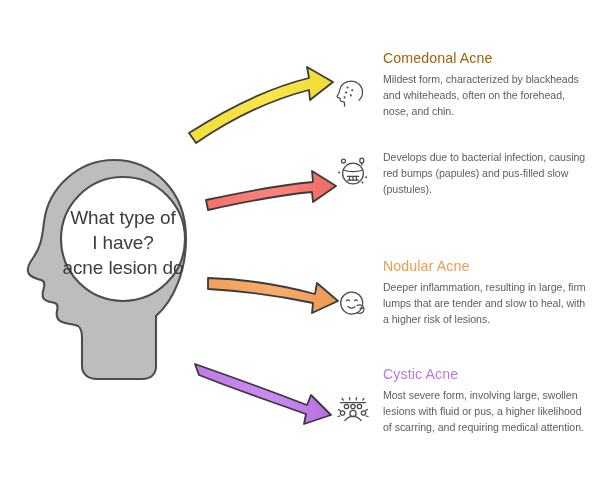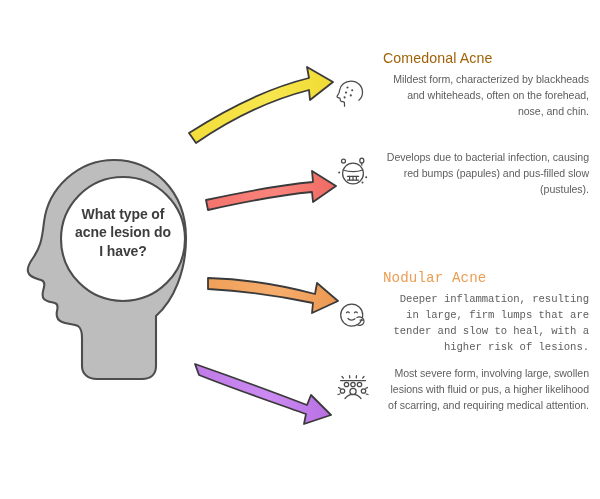--- a/index.html
+++ b/index.html
@@ -31,59 +31,58 @@
     position: absolute;
     left: 0;
     top: 0;
   }
   .center-question {
     position: absolute;
     left: 60px;
     top: 205px;
     width: 126px;
     text-align: center;
-    font-size: 14px;
-    font-weight: bold;
+    font-size: 19px;
+    font-weight: normal;
     line-height: 1.32;
     color: #3d3d3d;
     letter-spacing: -0.1px;
   }
   .branch {
     position: absolute;
     left: 333px;
     width: 256px;
   }
   .branch-title {
     font-size: 14.2px;
     font-weight: normal;
     letter-spacing: 0.1px;
     margin: 0 0 6px 50px;
     white-space: nowrap;
   }
   .branch-body-row {
     display: flex;
     align-items: flex-start;
-    text-align: right;
   }
   .branch-icon {
     width: 40px;
     min-width: 40px;
     height: 40px;
     margin-right: 10px;
     margin-top: 1px;
   }
   .branch-desc {
     font-size: 10.6px;
     line-height: 1.5;
     color: #5e5e5e;
     letter-spacing: -0.05px;
   }
   #branch-0 { top: 50px; }
   #branch-1 { top: 150px; }
-  #branch-2 { top: 270px; font-family: Liberation Mono, monospace; }
+  #branch-2 { top: 258px; }
   #branch-3 { top: 366px; }
 </style>
 </head>
 <body>
 
 <div id="infographic">
   <div class="stage">
 
     <svg class="svg-layer" width="600" height="499" viewBox="0 0 600 499">
       <defs>
@@ -156,22 +155,22 @@
       <g>
         <path d="M195,364
                  C235,378 273,392 307,405
                  L311,395 L331,415 L304,424 L306,414
                  C272,402 234,389 199,375 Z" fill="url(#gradPurple)" stroke="#3a3a3a" stroke-width="1.8" stroke-linejoin="round"></path>
       </g>
     </svg>
 
     <div class="center-question">
       <div>What type of</div>
+      <div>I have?</div>
       <div>acne lesion do</div>
-      <div>I have?</div>
     </div>
 
     <div class="branch" id="branch-0">
       <div class="branch-title" style="color:#a16207">Comedonal Acne</div>
       <div class="branch-body-row">
         <svg class="branch-icon" viewBox="0 0 40 40">
           <g fill="none" stroke="#4a4a4a" stroke-width="1.25" stroke-linecap="round" stroke-linejoin="round">
             <path d="M29.5,19.5 C29.5,12.8 24.4,8 18,8 C12,8 7.2,12 6.6,17.2
                      C6.4,19.6 5.6,21 4.6,22.3 C3.9,23.2 3.8,23.9 4.6,24.4
                      C5.3,24.8 6.3,24.9 6.8,25.1 C7.3,25.3 7.3,25.9 7.2,26.6
@@ -227,20 +226,21 @@
             <path d="M24.0,24.5 C26.5,23.2 29.5,24.0 30.6,26.4
                      C31.7,28.8 30.4,31.4 27.9,32.2 C26.4,32.7 25.0,32.3 24.0,31.4"></path>
             <path d="M27.0,27.0 L30.0,27.0"></path>
           </g>
         </svg>
         <div class="branch-desc">Deeper inflammation, resulting in large, firm lumps that are tender and slow to heal, with a higher risk of lesions.</div>
       </div>
     </div>
 
     <div class="branch" id="branch-3">
+      <div class="branch-title" style="color:#b77ae0">Cystic Acne</div>
       <div class="branch-body-row">
         <svg class="branch-icon" viewBox="0 0 40 40">
           <g fill="none" stroke="#4a4a4a" stroke-width="1.25" stroke-linecap="round" stroke-linejoin="round">
             <path d="M7.5,13.5 L32.5,13.5"></path>
             <circle cx="13.5" cy="17.5" r="2.2"></circle>
             <circle cx="20.0" cy="17.5" r="2.2"></circle>
             <circle cx="26.5" cy="17.5" r="2.2"></circle>
             <circle cx="9.5" cy="24.0" r="2.2"></circle>
             <circle cx="20.0" cy="24.5" r="3.1"></circle>
             <circle cx="30.5" cy="24.0" r="2.2"></circle>

